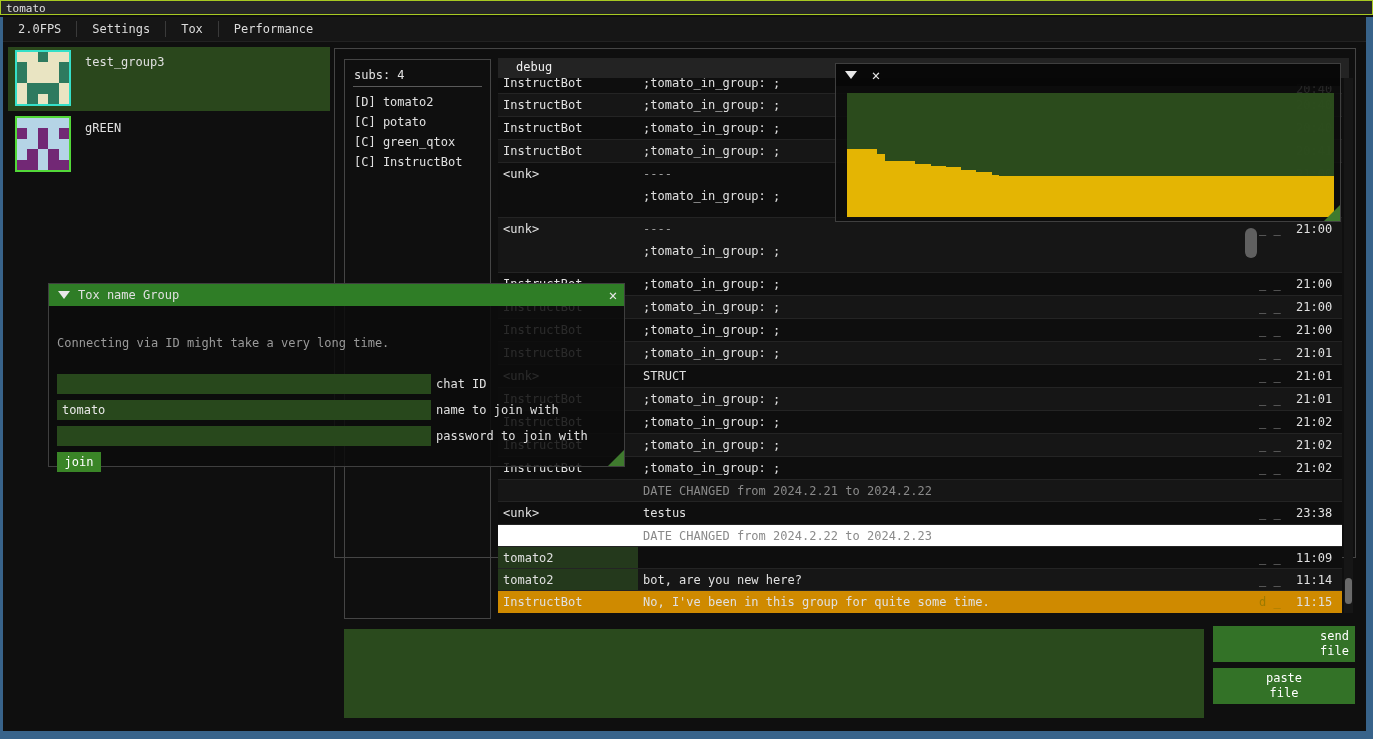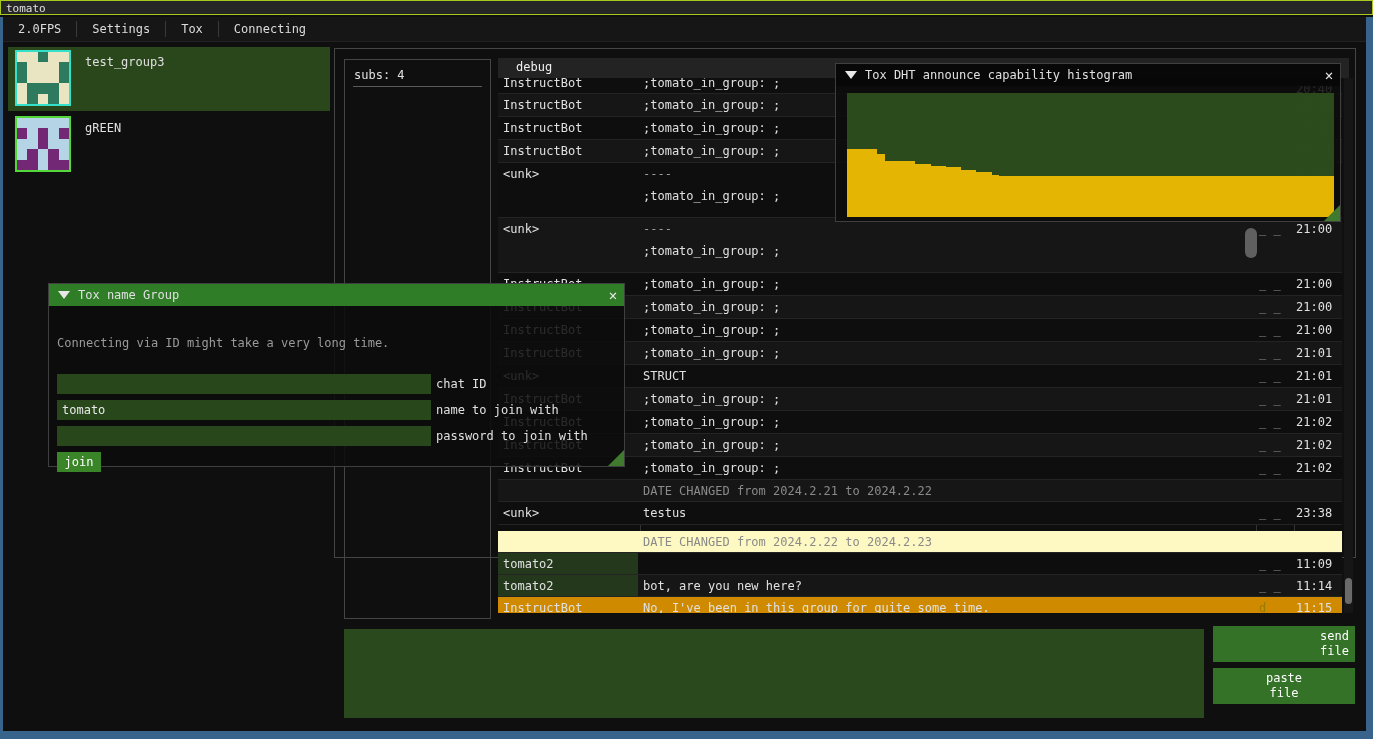--- a/index.html
+++ b/index.html
@@ -95,21 +95,21 @@
   <div class="edge r"></div>
   <div class="edge b"></div>
 
   <div class="menubar" id="menubar">
       <div class="menu-item">2.0FPS</div>
       <div class="menu-sep"></div>
       <div class="menu-item">Settings</div>
       <div class="menu-sep"></div>
       <div class="menu-item">Tox</div>
       <div class="menu-sep"></div>
-      <div class="menu-item">Connecting</div>
+      <div class="menu-item">Performance</div>
     </div>
 
   <div id="group-list">
       <div class="group-row selected" style="top: 47px;">
         <div class="avatar" style="border-color: rgb(53, 224, 200); background: rgb(233, 228, 194);">
           <div style="background: rgb(233, 228, 194);"></div>
           <div style="background: rgb(233, 228, 194);"></div>
           <div style="background: rgb(46, 122, 95);"></div>
           <div style="background: rgb(233, 228, 194);"></div>
           <div style="background: rgb(233, 228, 194);"></div>
@@ -166,20 +166,26 @@
         </div>
         <div class="group-label">gREEN</div>
       </div>
     </div>
 
   <div class="chat-window">
 
     <div class="subs-panel">
       <div class="subs-header">subs: 4</div>
       <div class="subs-sep"></div>
+      <div class="subs-list" id="subs-list">
+          <div class="subs-member">[D] tomato2</div>
+          <div class="subs-member">[C] potato</div>
+          <div class="subs-member">[C] green_qtox</div>
+          <div class="subs-member">[C] InstructBot</div>
+        </div>
     </div>
 
     <div class="tabbar">
       <div class="tab">debug</div>
     </div>
 
     <div class="msgtable" id="msgtable">
       <div class="colsep" style="left:142px"></div>
       <div class="colsep" style="left:758px"></div>
       <div class="colsep" style="left:796px"></div>
@@ -280,21 +286,21 @@
           </div>
           <div class="msgrow row-date" style="height: 22px; background: rgb(22, 22, 22);">
             <div class="cell c-msg" style=""><span>DATE CHANGED from 2024.2.21 to 2024.2.22</span></div>
           </div>
           <div class="msgrow" style="height: 23px; background: rgb(14, 14, 14);">
             <div class="cell c-sender" style="">&lt;unk&gt;</div>
             <div class="cell c-msg" style=""><span>testus</span></div>
             <div class="cell c-status">_ _</div>
             <div class="cell c-time">23:38</div>
           </div>
-          <div class="msgrow row-date" style="height: 22px; background: #fef9c3; margin-top: 6px;">
+          <div class="msgrow row-date" style="height: 22px; background: #ffffff;">
             <div class="cell c-msg" style=""><span>DATE CHANGED from 2024.2.22 to 2024.2.23</span></div>
           </div>
           <div class="msgrow" style="height: 22px; background: rgb(14, 14, 14);">
             <div class="cell c-sender sender-green" style="">tomato2</div>
             <div class="cell c-status">_ _</div>
             <div class="cell c-time">11:09</div>
           </div>
           <div class="msgrow" style="height: 22px; background: rgb(22, 22, 22);">
             <div class="cell c-sender sender-green" style="">tomato2</div>
             <div class="cell c-msg" style=""><span>bot, are you new here?</span></div>
@@ -345,21 +351,20 @@
           </div>
         </div>
       <button class="join-btn">join</button>
       <div class="grip"></div>
     </div>
   </div>
 
   <div class="float-window hist-win">
     <div class="fw-titlebar">
       <div class="fw-collapse"></div>
-      <div class="fw-title">Tox DHT announce capability histogram</div>
       <div class="fw-close">✕</div>
     </div>
     <div class="fw-body">
       <div class="plot" id="histplot">
           <div class="bar" style="height: 68px; background: rgb(228, 181, 3);"></div>
           <div class="bar" style="height: 68px; background: rgb(228, 181, 3);"></div>
           <div class="bar" style="height: 68px; background: rgb(228, 181, 3);"></div>
           <div class="bar" style="height: 68px; background: rgb(228, 181, 3);"></div>
           <div class="bar" style="height: 63px; background: rgb(228, 181, 3);"></div>
           <div class="bar" style="height: 56px; background: rgb(228, 181, 3);"></div>

